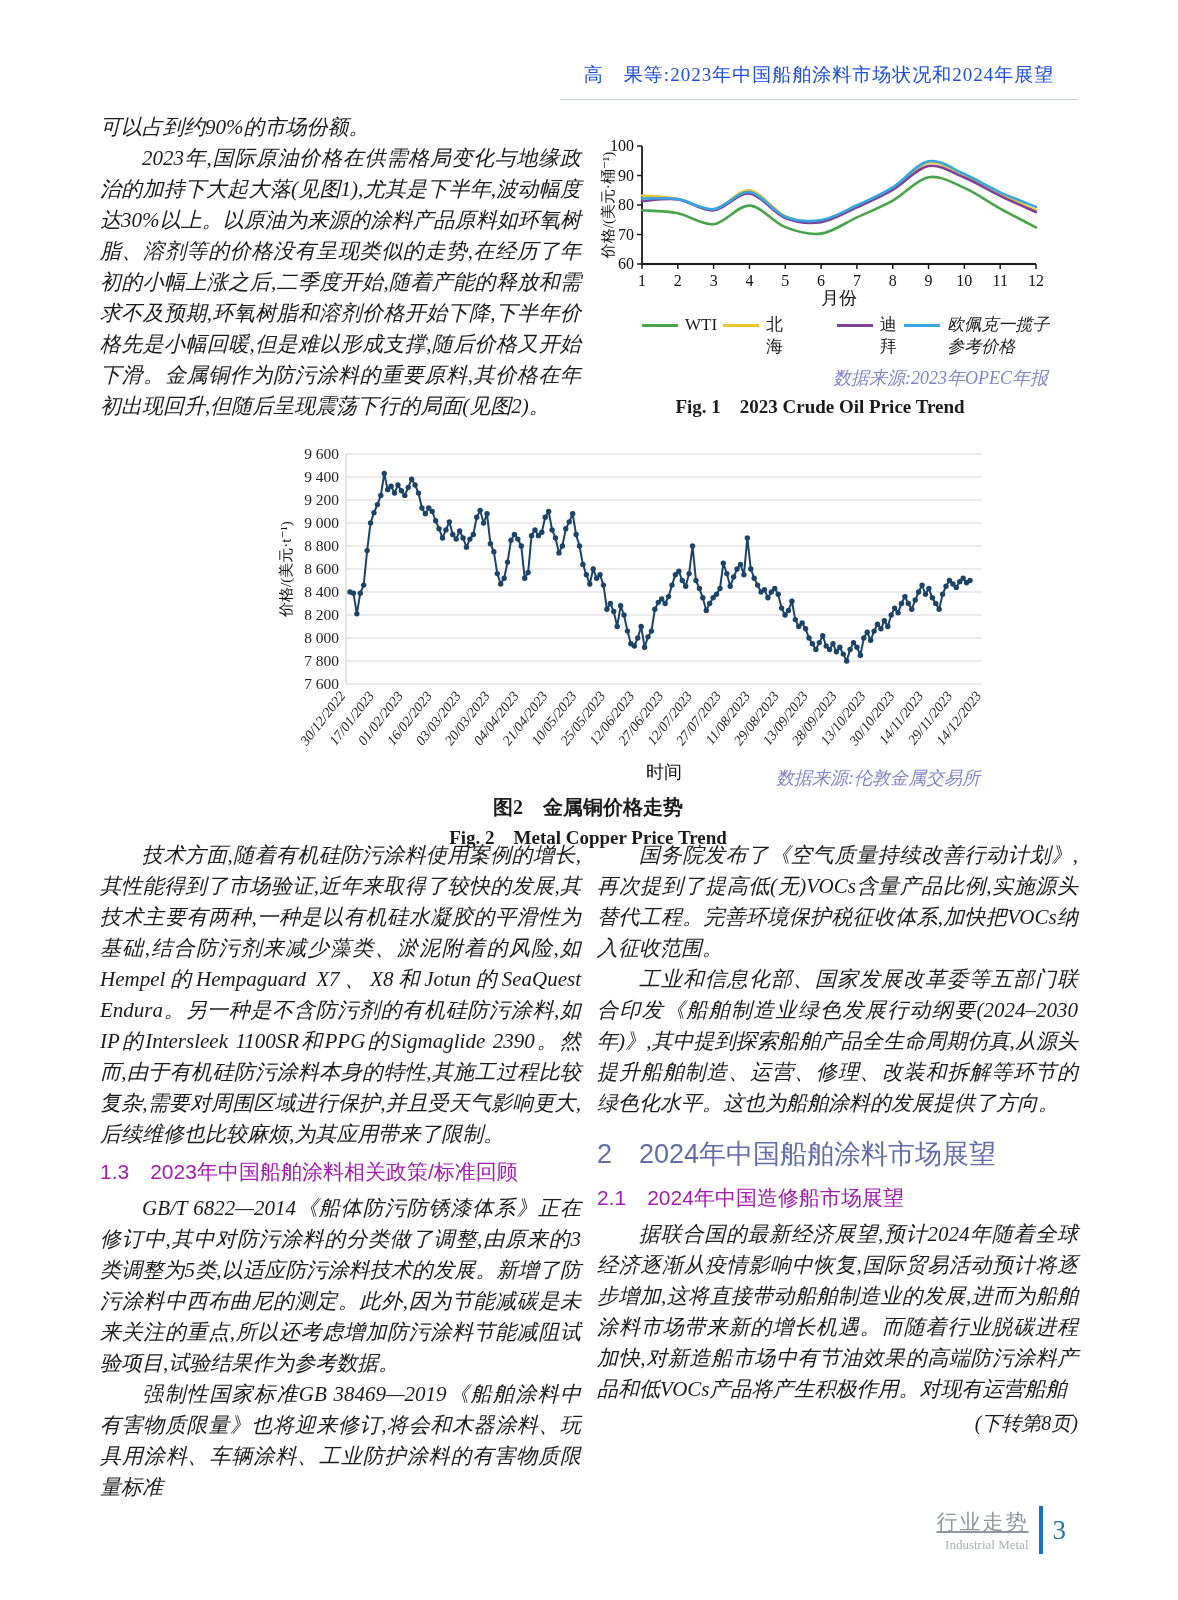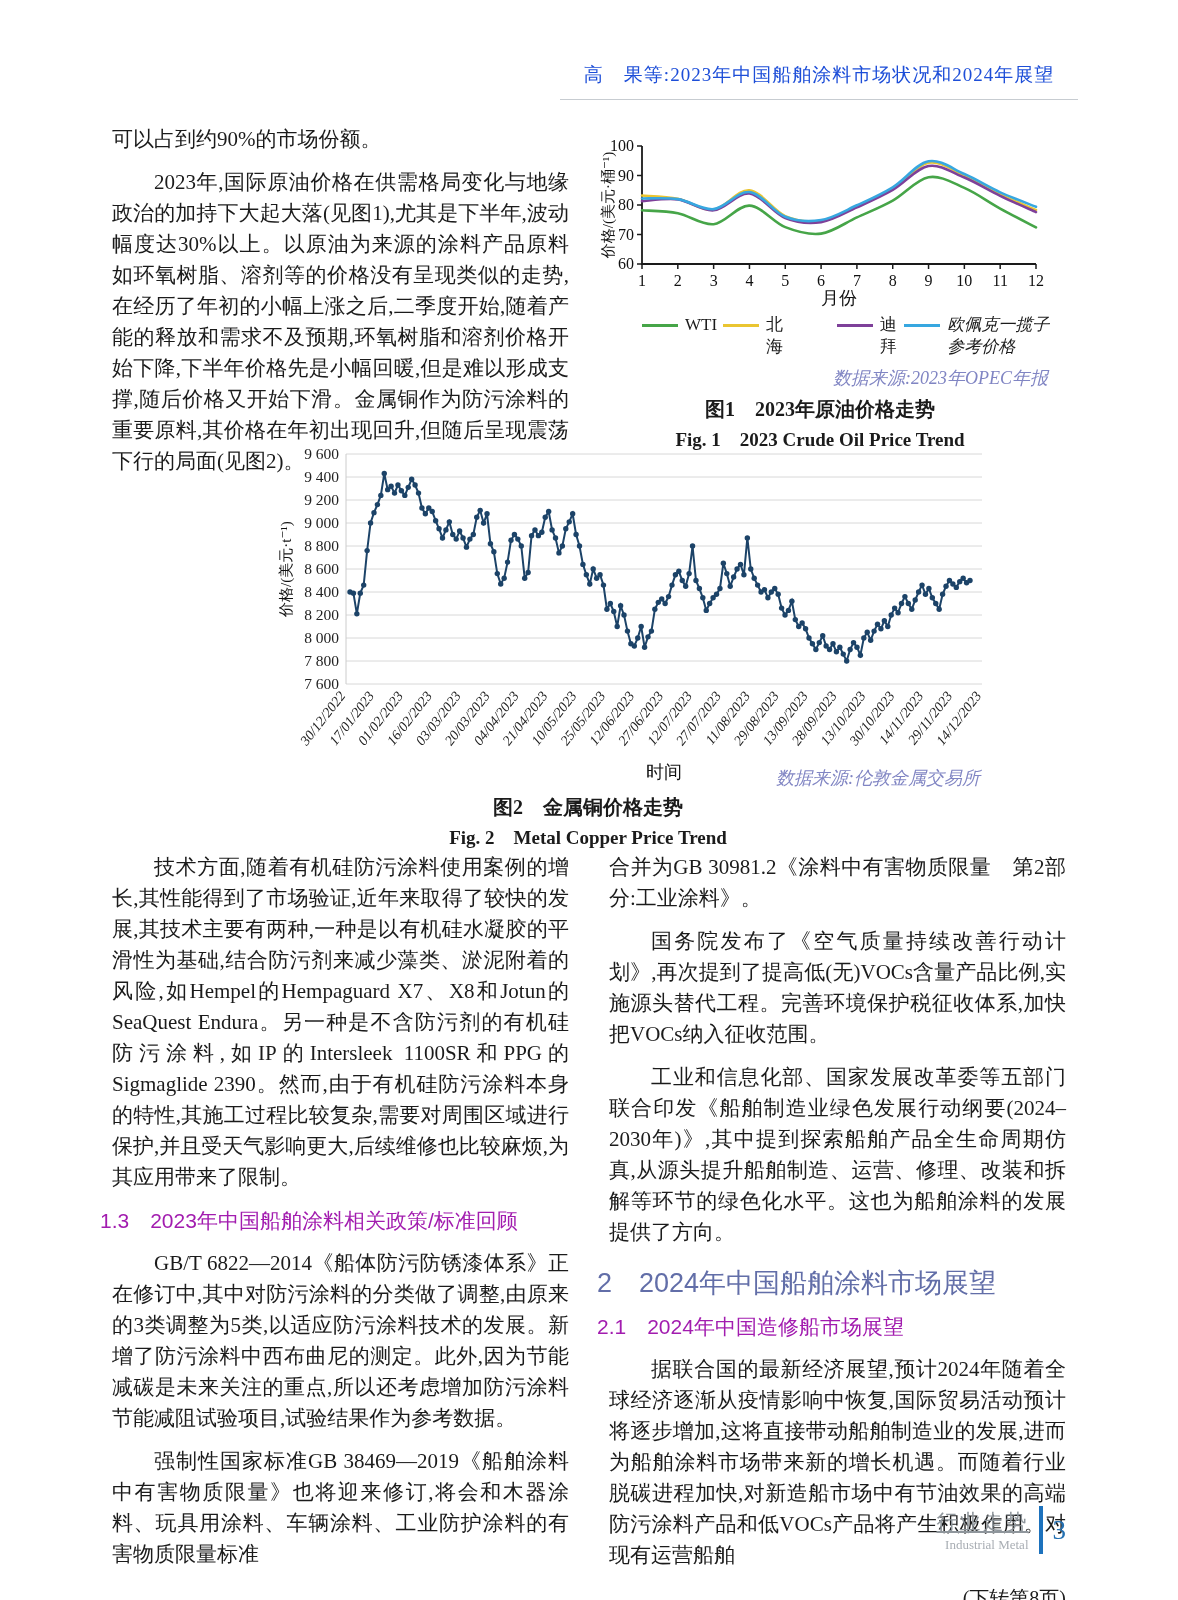--- a/index.html
+++ b/index.html
@@ -9,21 +9,21 @@
     font-family:"Liberation Serif","DejaVu Serif",serif;color:#1b1b1b;
   }
   
   .running-head{
     position:absolute;top:62px;left:560px;width:518px;
     text-align:center;font-size:19px;color:#1d4ed8;letter-spacing:1px;
   }
   .head-rule{position:absolute;top:99px;left:560px;width:518px;height:1px;background:#c7ccd1;}
   
   .col{position:absolute;width:481px;font-size:21px;line-height:31px;text-align:justify;}
-  .col p{margin:12px;text-indent:2em;}
+  .col p{margin:0;text-indent:2em;font-style:italic;}
   .col p.noindent{text-indent:0;}
   .col h3{
     font-family:"Liberation Sans","DejaVu Sans",sans-serif;font-weight:500;
     font-size:21px;color:#a21caf;margin:6px 0 6px 0;text-indent:0;
   }
   .col h2{
     font-family:"Liberation Sans","DejaVu Sans",sans-serif;font-weight:500;
     font-size:27px;color:#626ea8;margin:20px 0 12px 0;text-indent:0;
   }
   .col .turn-note{text-indent:0;text-align:right;font-size:20px;margin-top:3px;}
@@ -124,21 +124,20 @@
         <div class="lg-item">
           <span class="lg-swatch" style="border-top-color: rgb(126, 64, 153);"></span>
           <span class="lg-label">迪拜</span>
         </div>
         <div class="lg-item">
           <span class="lg-swatch" style="border-top-color: rgb(55, 167, 224);"></span>
           <span class="lg-label">欧佩克一揽子参考价格</span>
         </div>
       </div>
     <div class="fig-source">数据来源:2023年OPEC年报</div>
-    <div class="cap-cn">图1　2023年原油价格走势</div>
     <div class="cap-en">Fig. 1　2023 Crude Oil Price Trend</div>
   </div>
 
   <div id="fig2">
     <div id="fig2-chart"><svg width="764" height="338" viewBox="0 0 764 338" style="font-family: &quot;Liberation Serif&quot;, &quot;DejaVu Serif&quot;, serif;">
           <line x1="70" y1="238" x2="706" y2="238" stroke="#d8d8d8" stroke-width="1"></line>
           <text x="63" y="243" text-anchor="end" font-size="15.5" fill="#222">7 600</text>
           <line x1="70" y1="215" x2="706" y2="215" stroke="#d8d8d8" stroke-width="1"></line>
           <text x="63" y="220" text-anchor="end" font-size="15.5" fill="#222">7 800</text>
           <line x1="70" y1="192" x2="706" y2="192" stroke="#d8d8d8" stroke-width="1"></line>
@@ -375,21 +374,20 @@
   </div>
 
   <div class="col" id="col-left-bottom">
     <p>技术方面,随着有机硅防污涂料使用案例的增长,其性能得到了市场验证,近年来取得了较快的发展,其技术主要有两种,一种是以有机硅水凝胶的平滑性为基础,结合防污剂来减少藻类、淤泥附着的风险,如Hempel的Hempaguard X7、X8和Jotun的SeaQuest Endura。另一种是不含防污剂的有机硅防污涂料,如IP的Intersleek 1100SR和PPG的Sigmaglide 2390。然而,由于有机硅防污涂料本身的特性,其施工过程比较复杂,需要对周围区域进行保护,并且受天气影响更大,后续维修也比较麻烦,为其应用带来了限制。</p>
     <h3>1.3　2023年中国船舶涂料相关政策/标准回顾</h3>
     <p>GB/T 6822—2014《船体防污防锈漆体系》正在修订中,其中对防污涂料的分类做了调整,由原来的3类调整为5类,以适应防污涂料技术的发展。新增了防污涂料中西布曲尼的测定。此外,因为节能减碳是未来关注的重点,所以还考虑增加防污涂料节能减阻试验项目,试验结果作为参考数据。</p>
     <p>强制性国家标准GB 38469—2019《船舶涂料中有害物质限量》也将迎来修订,将会和木器涂料、玩具用涂料、车辆涂料、工业防护涂料的有害物质限量标准</p>
   </div>
 
   <div class="col" id="col-right-bottom">
-    <p class="noindent">合并为GB 30981.2《涂料中有害物质限量　第2部分:工业涂料》。</p>
     <p>国务院发布了《空气质量持续改善行动计划》,再次提到了提高低(无)VOCs含量产品比例,实施源头替代工程。完善环境保护税征收体系,加快把VOCs纳入征收范围。</p>
     <p>工业和信息化部、国家发展改革委等五部门联合印发《船舶制造业绿色发展行动纲要(2024–2030年)》,其中提到探索船舶产品全生命周期仿真,从源头提升船舶制造、运营、修理、改装和拆解等环节的绿色化水平。这也为船舶涂料的发展提供了方向。</p>
     <h2>2　2024年中国船舶涂料市场展望</h2>
     <h3>2.1　2024年中国造修船市场展望</h3>
     <p>据联合国的最新经济展望,预计2024年随着全球经济逐渐从疫情影响中恢复,国际贸易活动预计将逐步增加,这将直接带动船舶制造业的发展,进而为船舶涂料市场带来新的增长机遇。而随着行业脱碳进程加快,对新造船市场中有节油效果的高端防污涂料产品和低VOCs产品将产生积极作用。对现有运营船舶</p>
     <p class="turn-note">(下转第8页)</p>
   </div>
 
   <div id="footer">
     <div class="footer-text">

